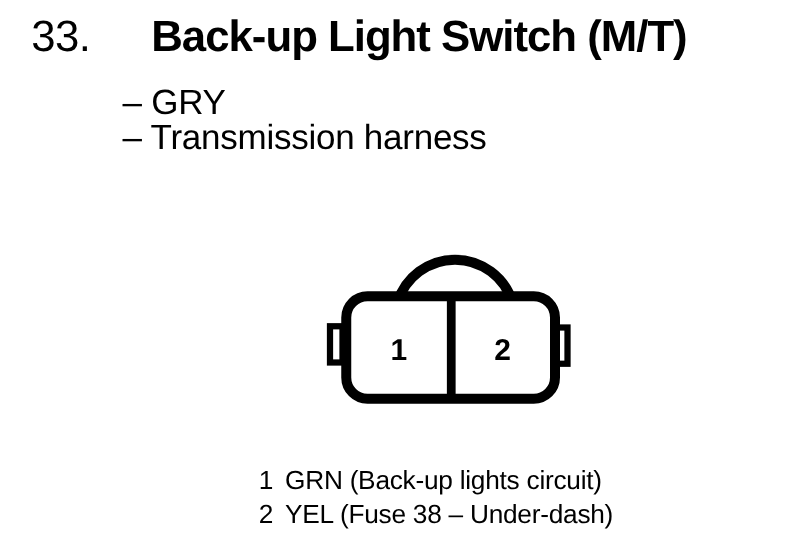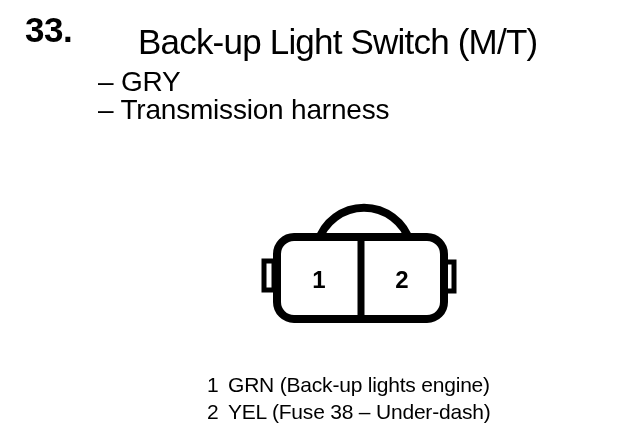--- a/index.html
+++ b/index.html
@@ -15,34 +15,33 @@
     font-family: "Liberation Sans", sans-serif;
     color: #000000;
     -webkit-font-smoothing: antialiased;
   }
   .header-number {
     position: absolute;
     left: 25px;
     top: 12px;
     font-size: 35px;
     line-height: 35px;
-    font-weight: bold;
+    font-weight: normal;
     letter-spacing: -0.5px;
     white-space: nowrap;
   }
   .header-title {
     position: absolute;
     left: 121px;
-    top: 24px;
+    top: 12px;
     font-size: 35px;
     line-height: 35px;
-    font-weight: normal;
+    font-weight: bold;
     letter-spacing: -0.8px;
     white-space: nowrap;
-    margin-left: 17px;
   }
   .details {
     position: absolute;
     left: 98px;
     top: 68px;
     font-size: 28px;
     line-height: 28px;
     letter-spacing: -0.2px;
   }
   .details .detail-line {
@@ -108,19 +107,19 @@
     <line x1="106" y1="41" x2="106" y2="123" stroke="#000000" stroke-width="7"></line>
 
     <text x="64" y="92" text-anchor="middle" class="cavity-num" fill="#000000">1</text>
     <text x="147" y="92" text-anchor="middle" class="cavity-num" fill="#000000">2</text>
   </svg>
 </div>
 
 <div class="legend">
   <div class="legend-row">
     <span class="legend-pin">1</span>
-    <span class="legend-desc">GRN (Back-up lights engine)</span>
+    <span class="legend-desc">GRN (Back-up lights circuit)</span>
   </div>
   <div class="legend-row">
     <span class="legend-pin">2</span>
     <span class="legend-desc">YEL (Fuse 38 – Under-dash)</span>
   </div>
 </div>
 
 </body></html>

